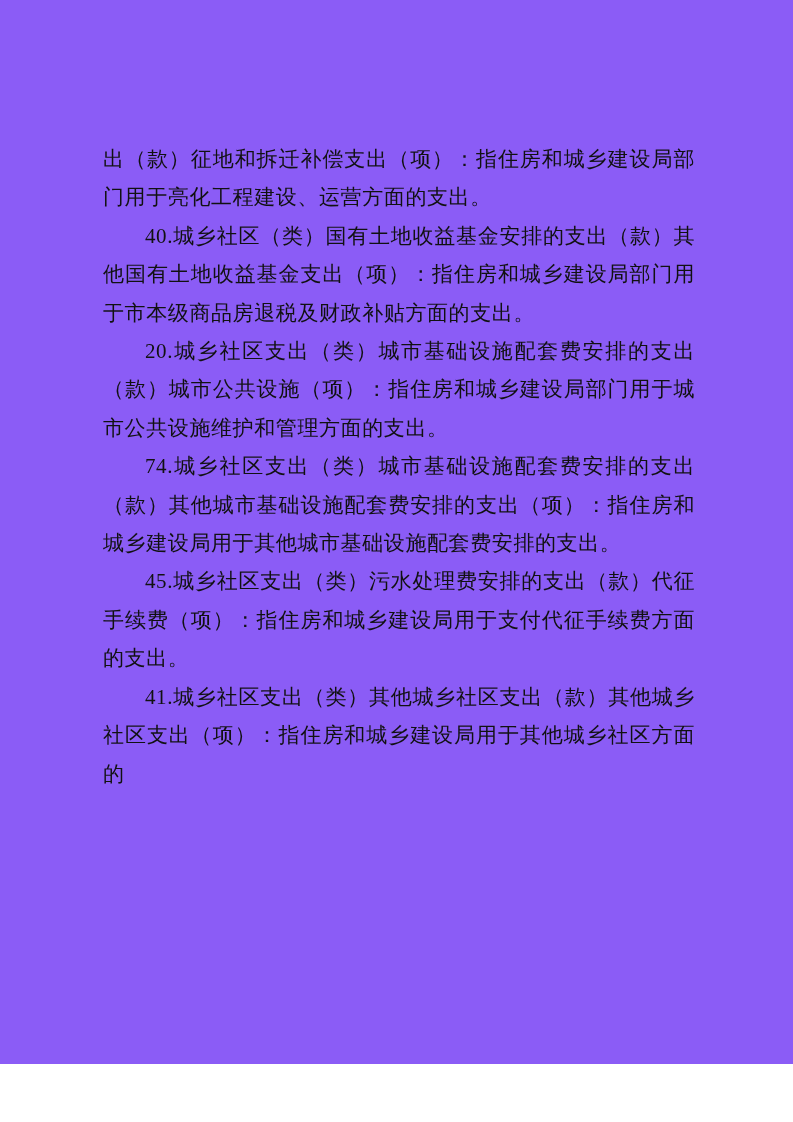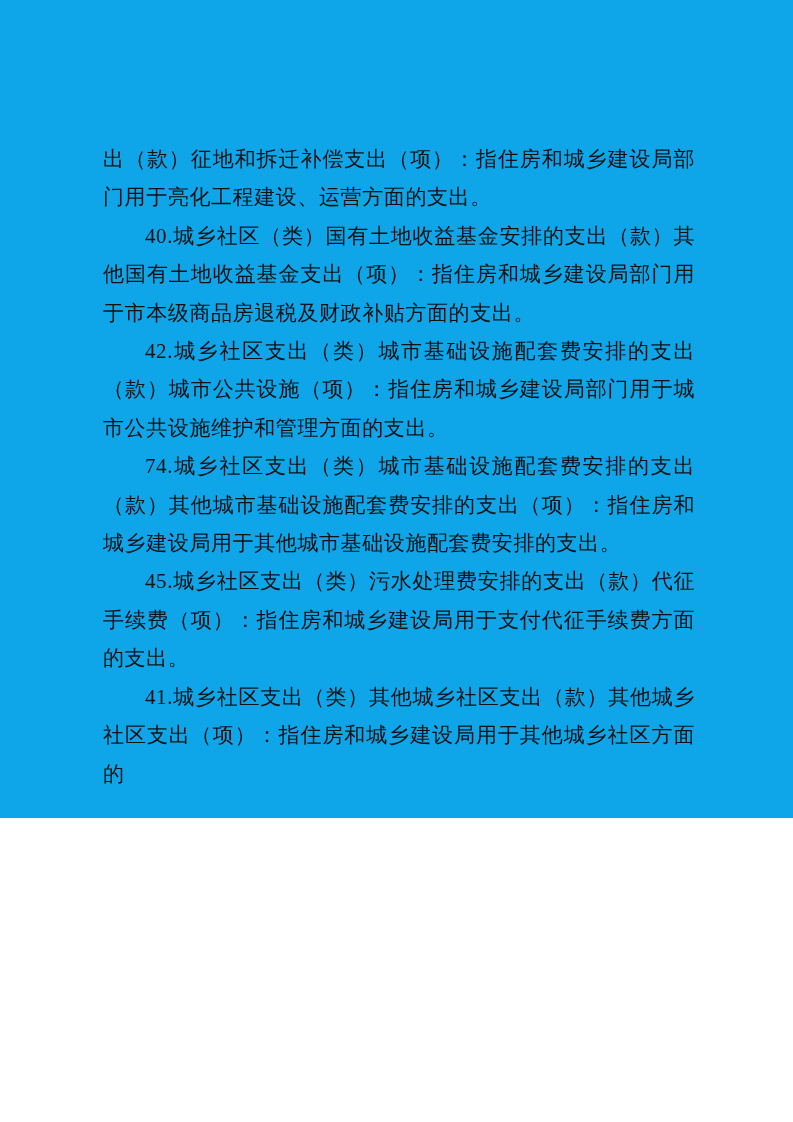--- a/index.html
+++ b/index.html
@@ -3,22 +3,22 @@
 <meta charset="utf-8">
 <style>
   html, body {
     margin: 0;
     padding: 0;
     background: #ffffff;
   }
   .page {
     position: relative;
     width: 793px;
-    height: 818px;
-    background: #0ea5e9;
+    height: 1064px;
+    background: #8b5cf6;
     overflow: hidden;
     font-family: "Liberation Serif", "DejaVu Serif", serif;
     color: #111111;
   }
   .doc-body {
     position: absolute;
     left: 103px;
     top: 140px;
     width: 592px;
     font-size: 21px;
@@ -48,19 +48,19 @@
     margin-left: 28px;
   }
 </style>
 </head>
 <body>
 
 <div class="page">
   <div class="doc-body">
     <p class="para continuation">出（款）征地和拆迁补偿支出（项）：指住房和城乡建设局部门用于亮化工程建设、运营方面的支出。</p>
     <p class="para">40.城乡社区（类）国有土地收益基金安排的支出（款）其他国有土地收益基金支出（项）：指住房和城乡建设局部门用于市本级商品房退税及财政补贴方面的支出。</p>
-    <p class="para">42.城乡社区支出（类）城市基础设施配套费安排的支出（款）城市公共设施（项）：指住房和城乡建设局部门用于城市公共设施维护和管理方面的支出。</p>
+    <p class="para">20.城乡社区支出（类）城市基础设施配套费安排的支出（款）城市公共设施（项）：指住房和城乡建设局部门用于城市公共设施维护和管理方面的支出。</p>
     <p class="para">74.城乡社区支出（类）城市基础设施配套费安排的支出（款）其他城市基础设施配套费安排的支出（项）：指住房和城乡建设局用于其他城市基础设施配套费安排的支出。</p>
     <p class="para">45.城乡社区支出（类）污水处理费安排的支出（款）代征手续费（项）：指住房和城乡建设局用于支付代征手续费方面的支出。</p>
     <p class="para">41.城乡社区支出（类）其他城乡社区支出（款）其他城乡社区支出（项）：指住房和城乡建设局用于其他城乡社区方面的</p>
   </div>
   <div class="page-number">25</div>
 </div>
 
 </body></html>

